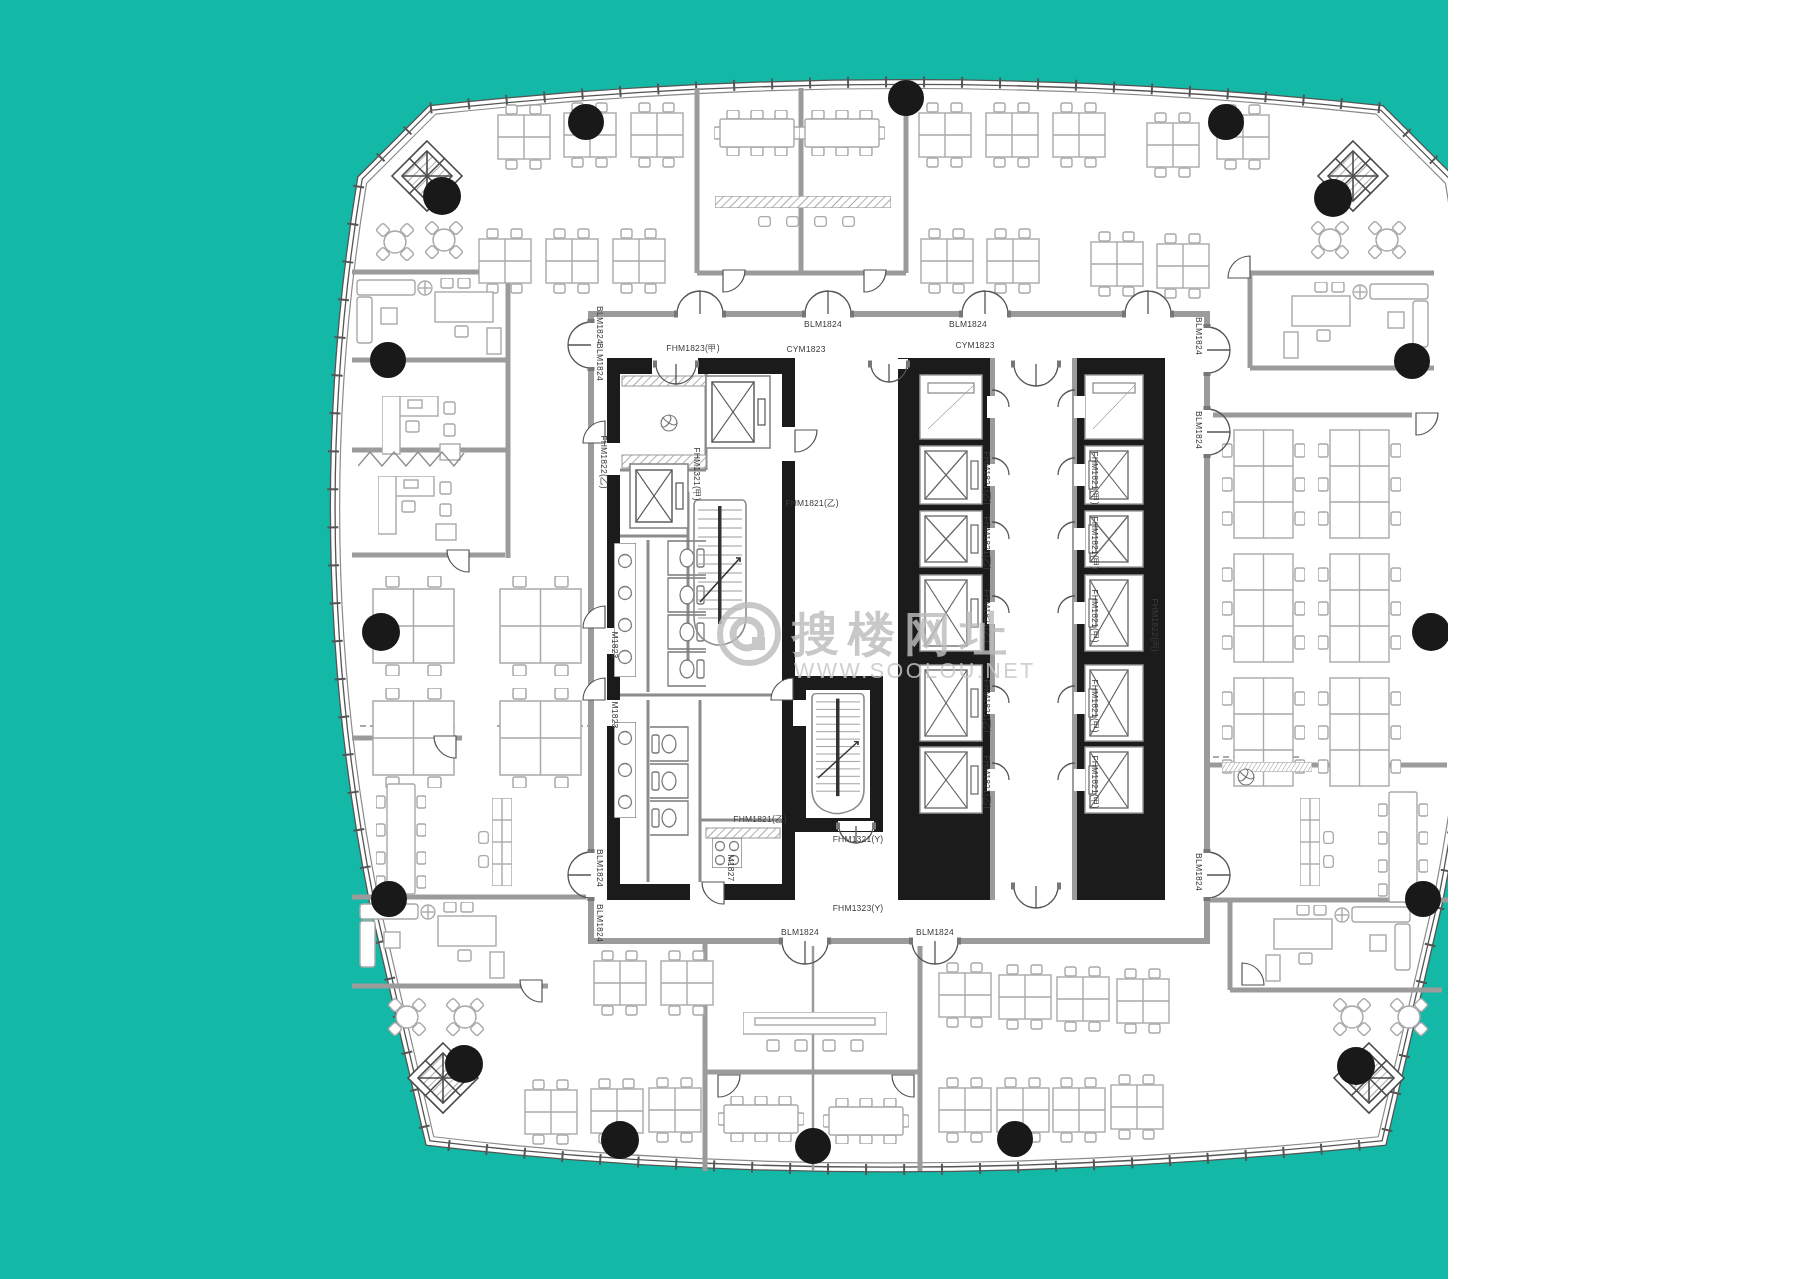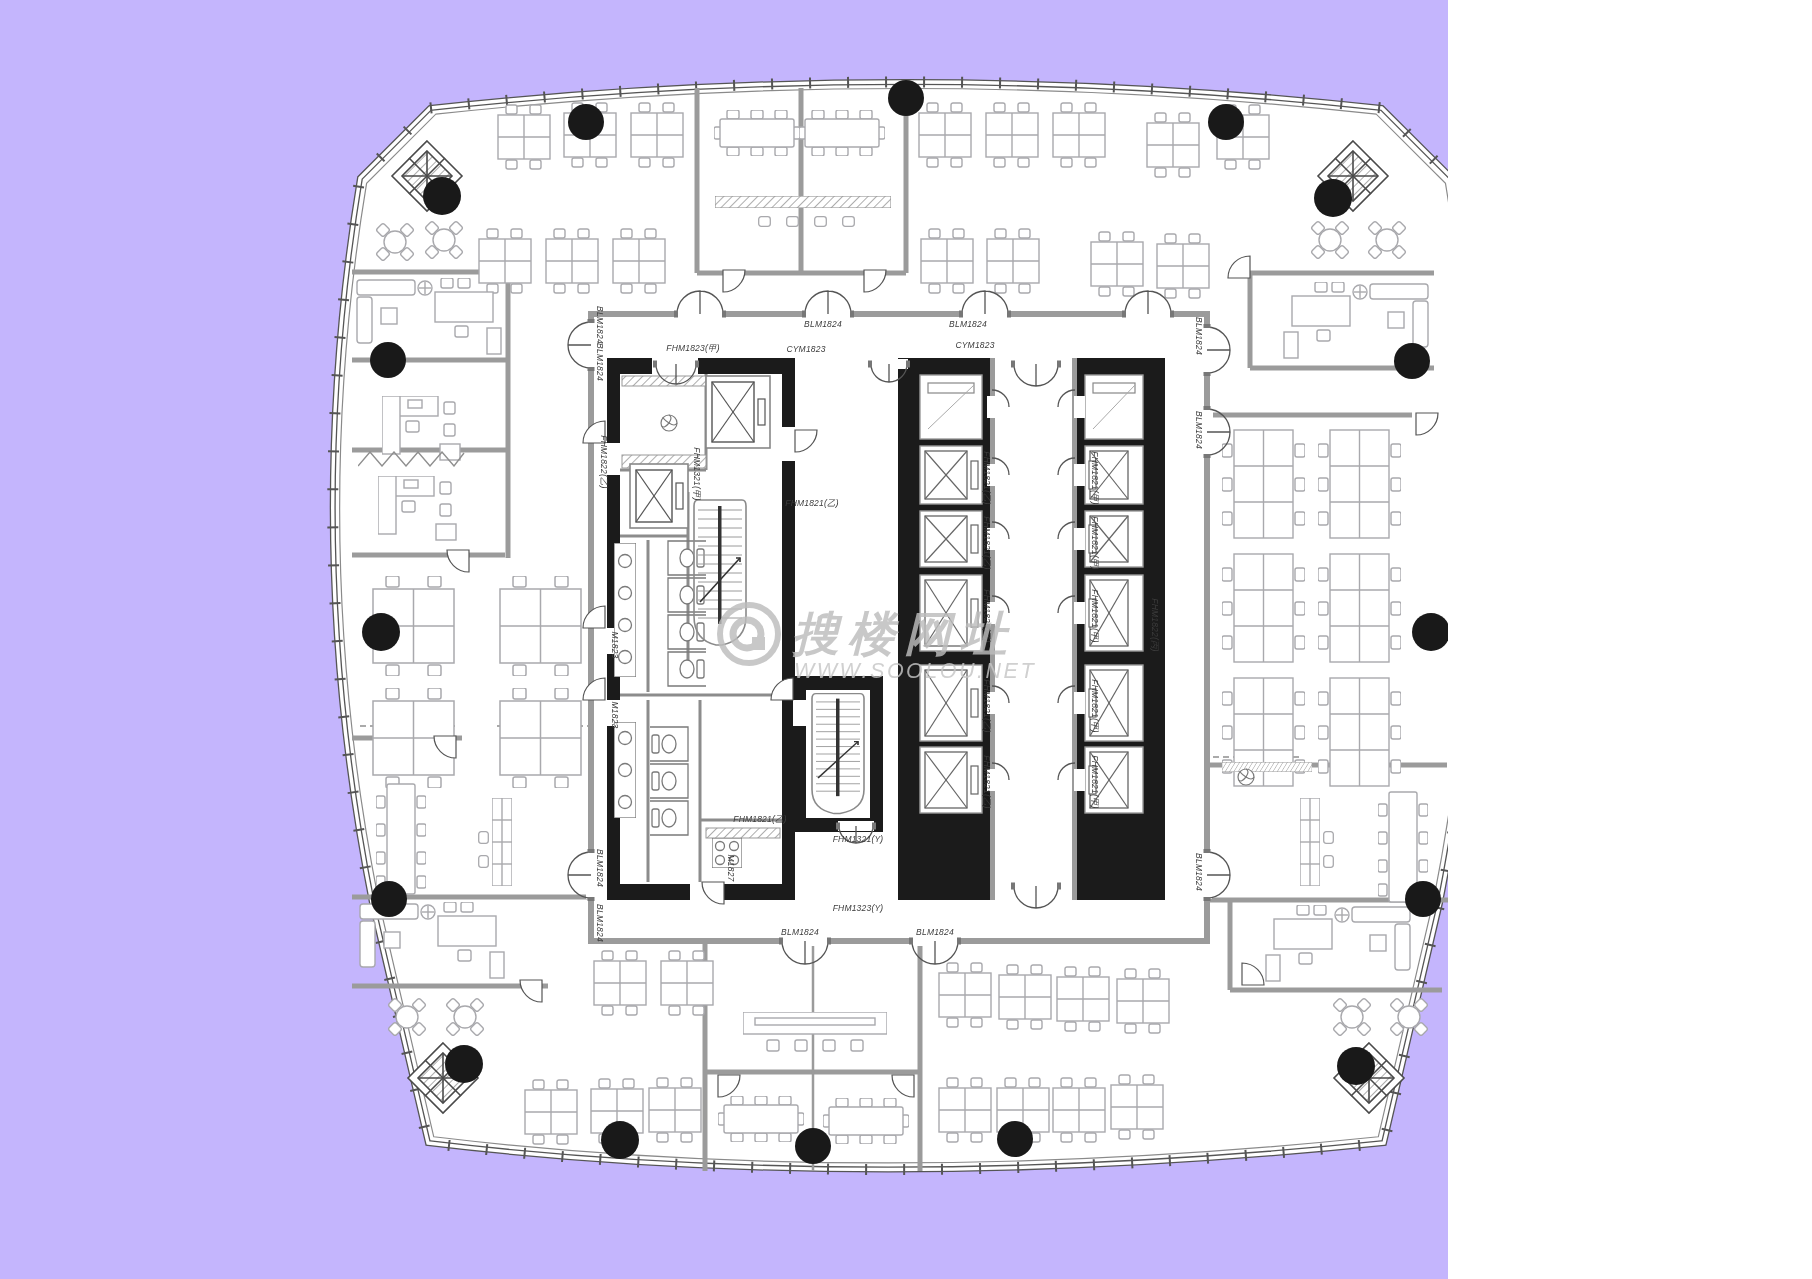--- a/index.html
+++ b/index.html
@@ -1,16 +1,16 @@
 <!DOCTYPE html>
 <html><head>
 <meta charset="utf-8">
 <style>
   html,body{margin:0;padding:0;background:#ffffff;font-family:"Liberation Sans",sans-serif;}
-  #stage{position:relative;width:1448px;height:1279px;background:#c4b5fd;overflow:hidden;font-style:italic;}
+  #stage{position:relative;width:1448px;height:1279px;background:#14b8a6;overflow:hidden;}
   svg{position:absolute;left:0;top:0;}
   text{font-family:"Liberation Sans",sans-serif;}
   .lbl{fill:#3c3c3c;font-size:8.5px;letter-spacing:.2px;}
   .wm-big{font-size:47px;font-weight:bold;letter-spacing:9px;}
   .wm-url{font-size:21.5px;letter-spacing:2.5px;}
 </style>
 </head>
 <body>
 
 <div id="stage">

